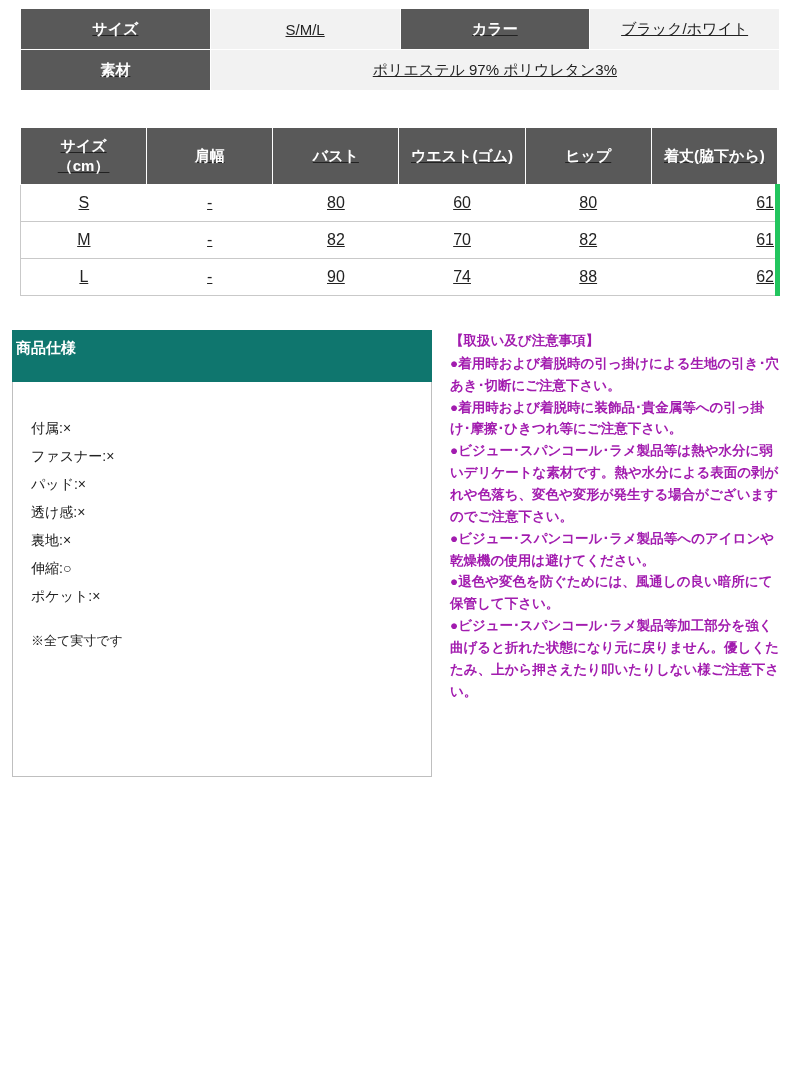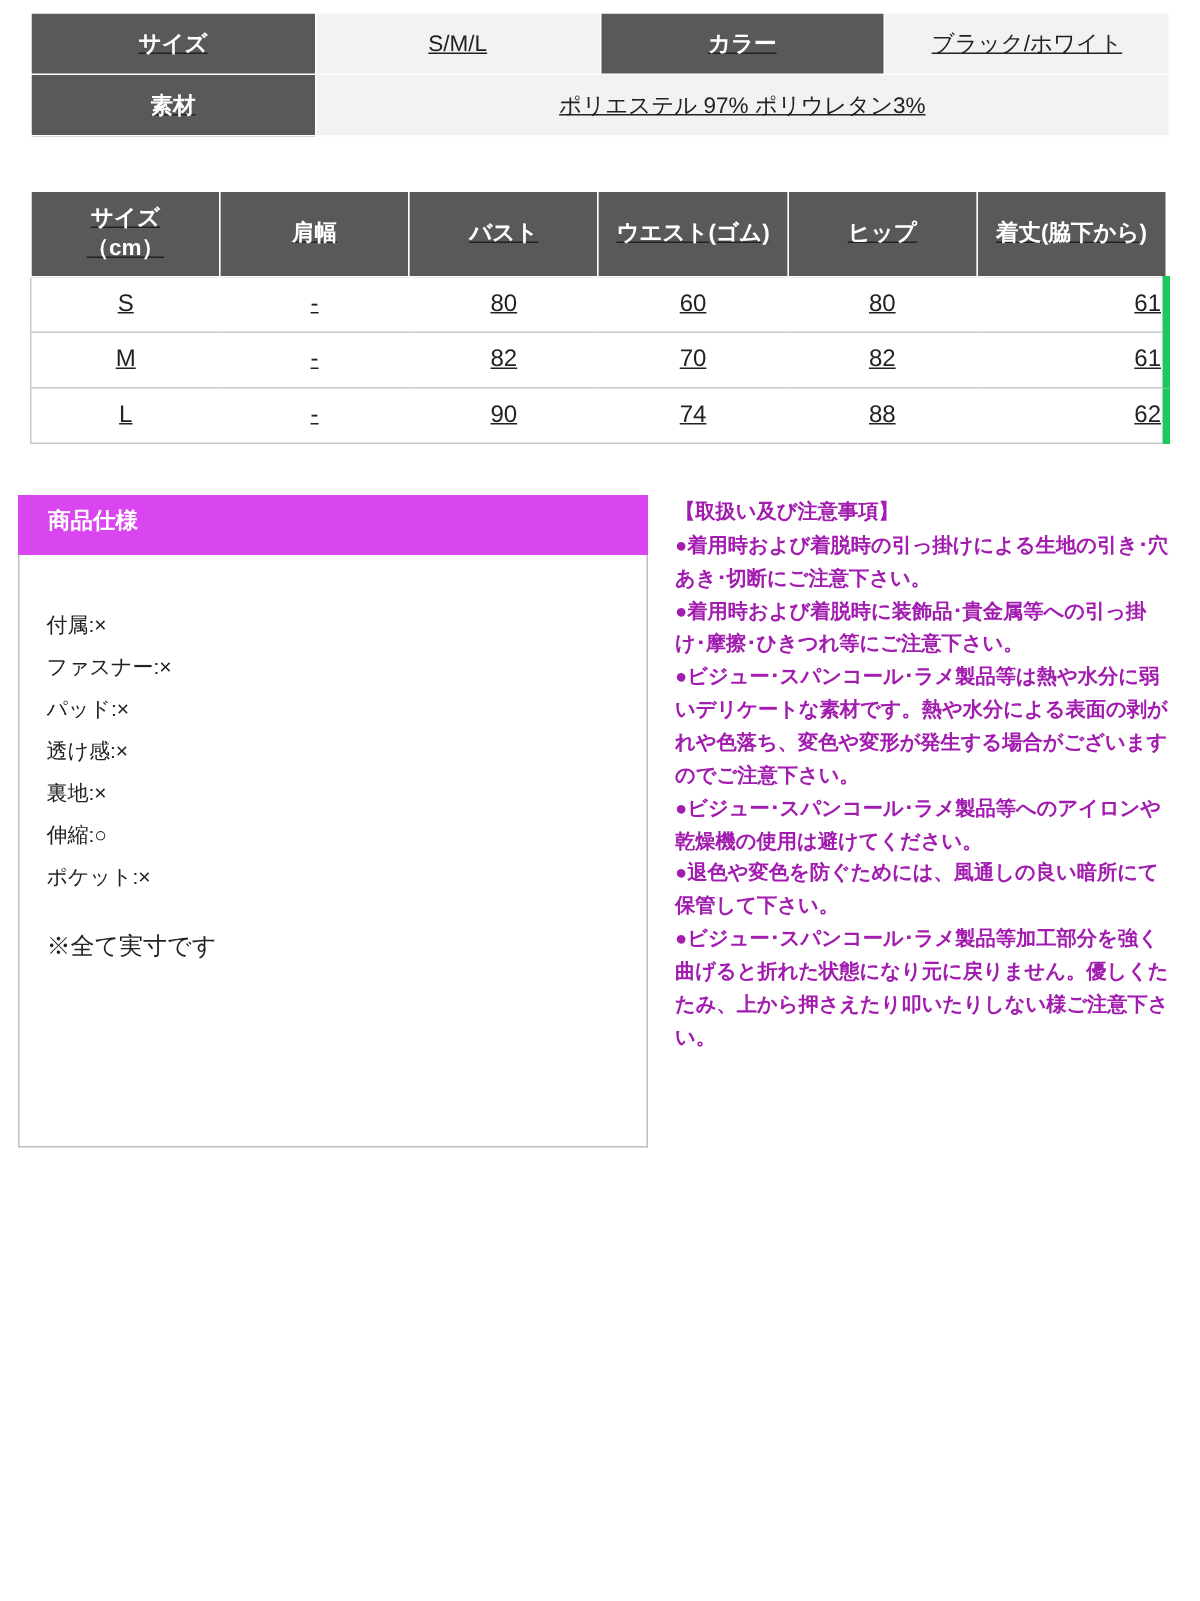--- a/index.html
+++ b/index.html
@@ -86,42 +86,42 @@
     top: 330px;
     width: 776px;
     display: flex;
     align-items: flex-start;
   }
   .panel-left {
     width: 420px;
     box-sizing: border-box;
   }
   .panel-left-header {
-    background: #d946ef;
+    background: #0f766e;
     color: #ffffff;
     font-weight: bold;
     font-size: 15px;
-    height: 40px;
+    height: 52px;
     line-height: 36px;
-    padding-left: 20px;
+    padding-left: 4px;
     box-sizing: border-box;
   }
   .panel-left-body {
     border: 1px solid #bfbfbf;
     border-top: none;
     height: 395px;
     box-sizing: border-box;
     padding: 32px 0 0 18px;
     font-size: 14px;
     line-height: 2.0;
     color: #222222;
   }
   .panel-left-body .note {
     margin-top: 18px;
-    font-size: 16px;
+    font-size: 13px;
   }
 
   .panel-right {
     margin-left: 18px;
     width: 332px;
     font-size: 13.5px;
     line-height: 1.62;
     color: #a21caf;
     font-weight: bold;
   }

